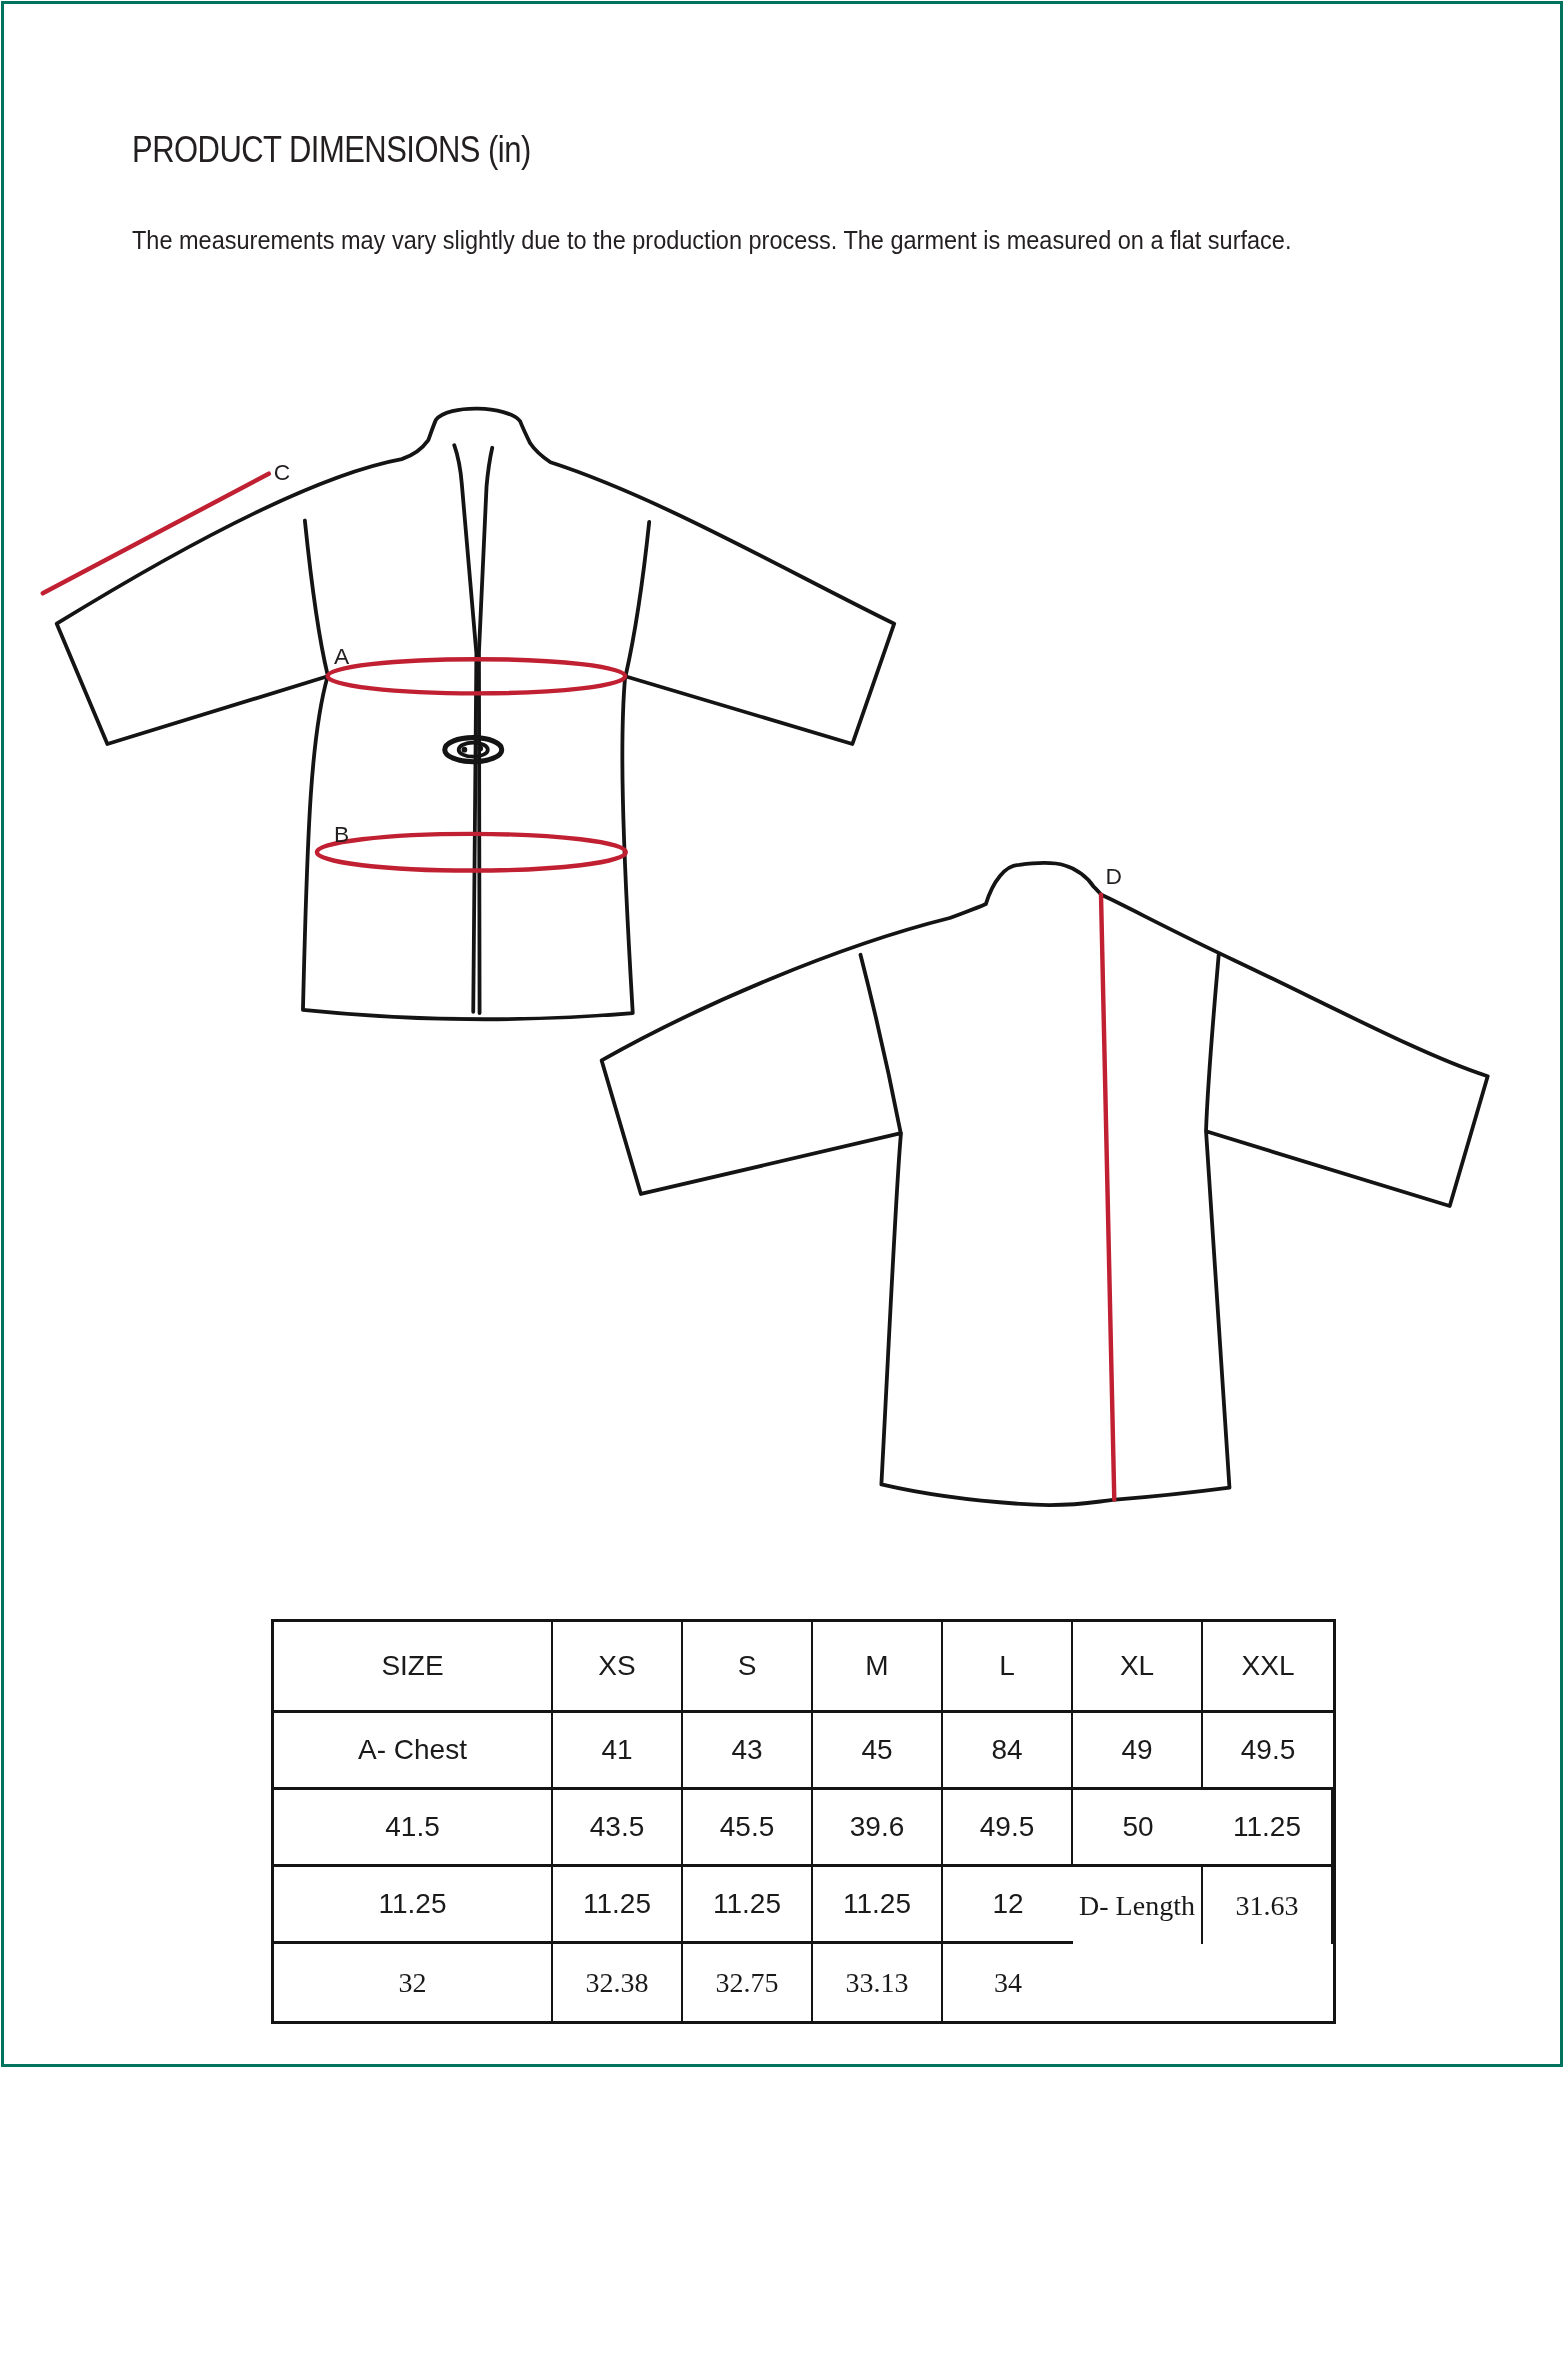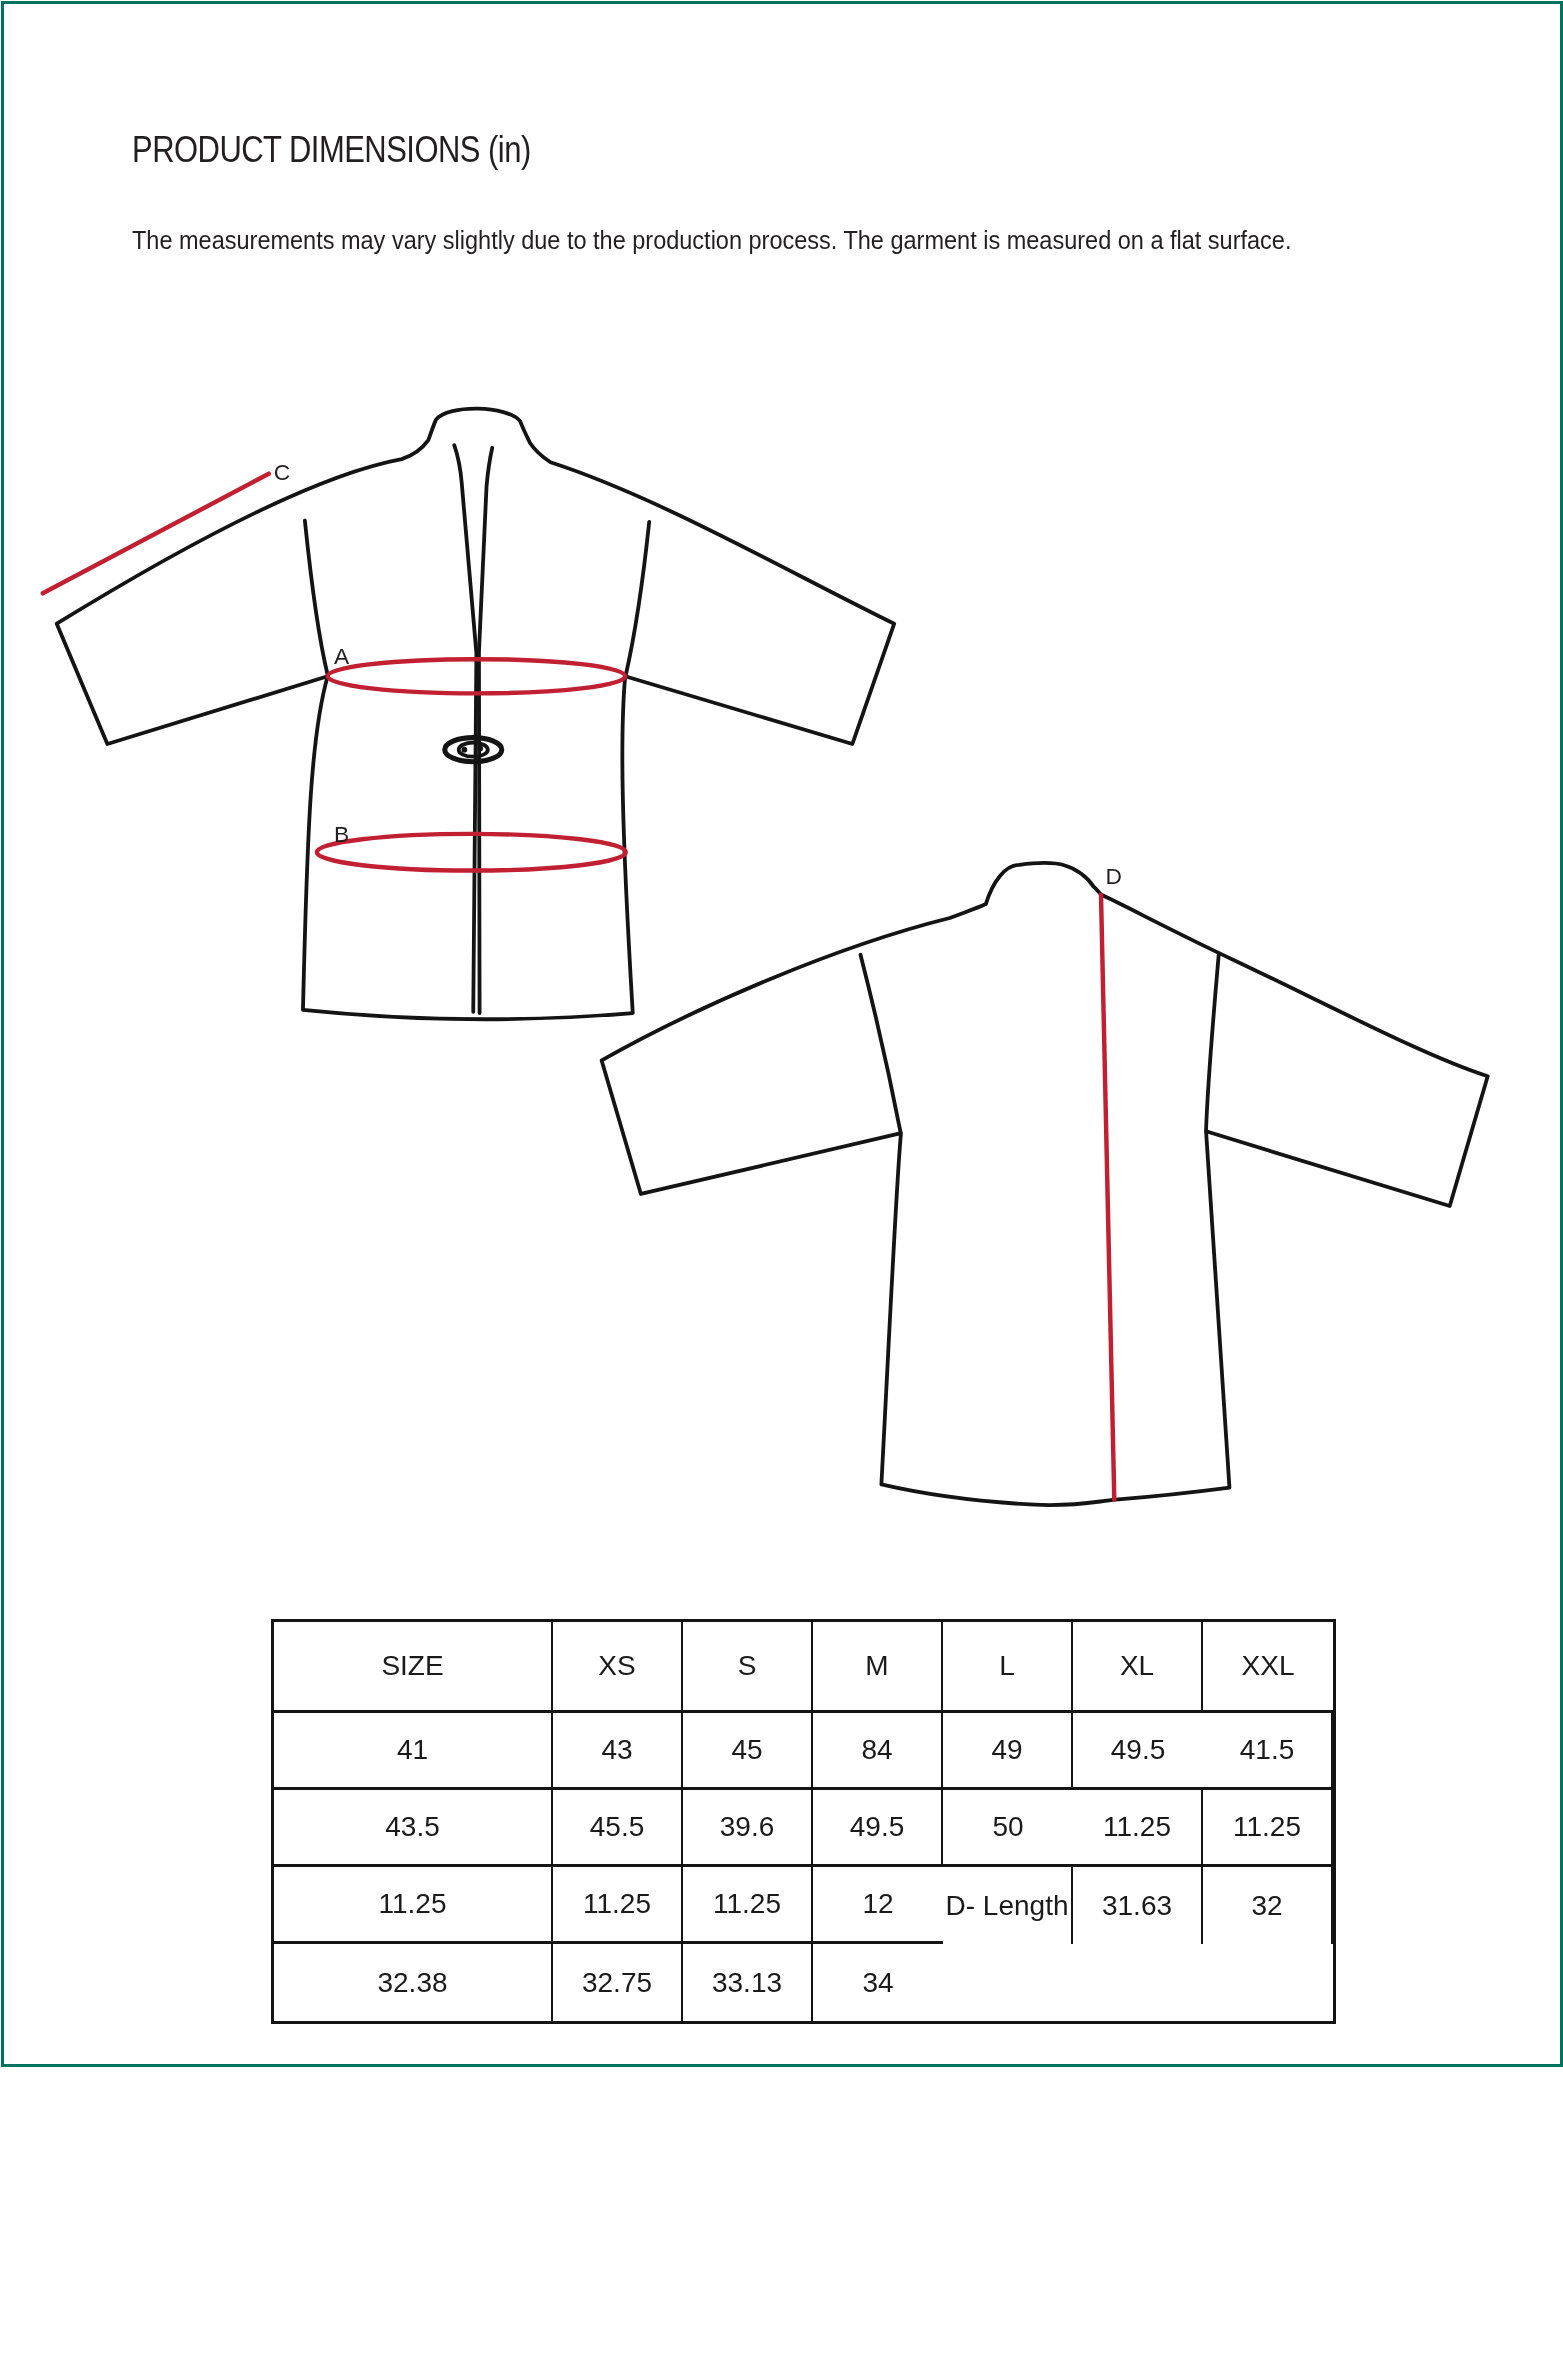--- a/index.html
+++ b/index.html
@@ -43,21 +43,21 @@
     background:#ffffff;
   }
   .size-table .cell{
     display:flex;align-items:center;justify-content:center;
     font-size:28px;color:#1a1a1a;
     border-right:2.5px solid #141414;
     border-bottom:3.8px solid #141414;
     white-space:nowrap;
   }
   .size-table .cell.last-col{border-right:none;}
-  .size-table .cell.last-row{border-bottom:none;}
+  .size-table .cell.last-row{border-bottom:none;font-family:Liberation Serif, serif;}
 </style>
 </head>
 <body>
 
 <div class="page">
   <div class="frame"></div>
 
   <div class="title">PRODUCT DIMENSIONS (in)</div>
   <div class="subtitle">The measurements may vary slightly due to the production process. The garment is measured on a flat surface.</div>
 
@@ -130,20 +130,21 @@
 
   <div class="size-table">
     <div class="cell">SIZE</div>
     <div class="cell">XS</div>
     <div class="cell">S</div>
     <div class="cell">M</div>
     <div class="cell">L</div>
     <div class="cell">XL</div>
     <div class="cell last-col">XXL</div>
 
+    <div class="cell">A- Chest</div>
     <div class="cell">41</div>
     <div class="cell">43</div>
     <div class="cell">45</div>
     <div class="cell">84</div>
     <div class="cell">49</div>
     <div class="cell last-col">49.5</div>
 
     <div class="cell">41.5</div>
     <div class="cell">43.5</div>
     <div class="cell">45.5</div>

